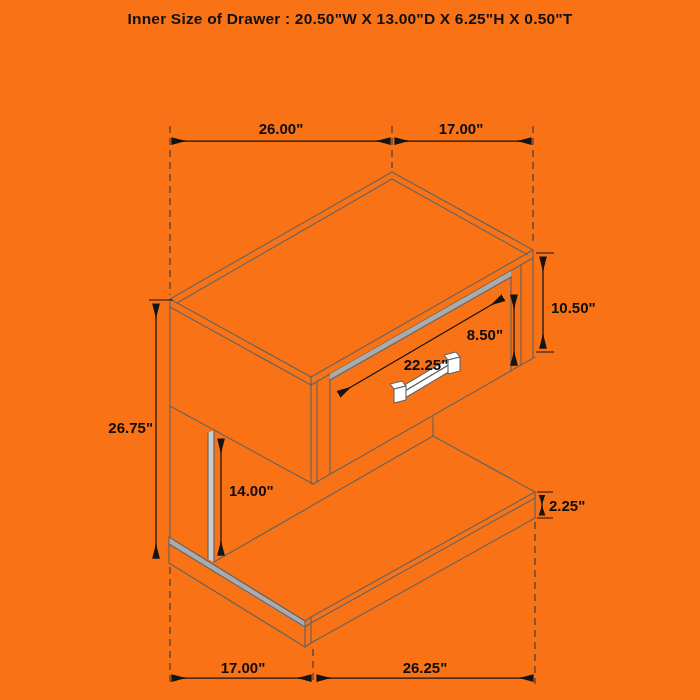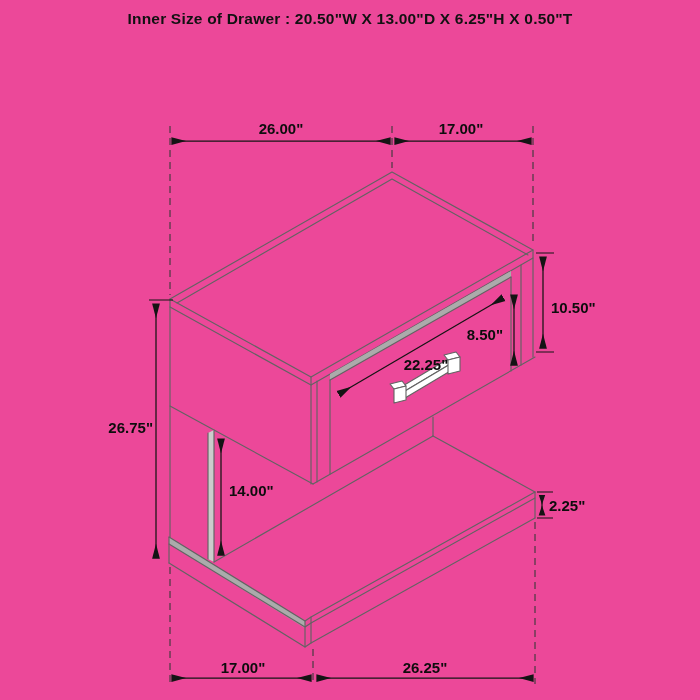--- a/index.html
+++ b/index.html
@@ -1,16 +1,16 @@
 <!DOCTYPE html>
 <html><head>
 <meta charset="utf-8">
 <style>
   html,body{margin:0;padding:0;background:#ffffff;}
-  #stage{position:relative;width:700px;height:700px;background:#ec4899;overflow:hidden;
+  #stage{position:relative;width:700px;height:700px;background:#f97316;overflow:hidden;
          font-family:"Liberation Sans",sans-serif;}
   #title{position:absolute;top:10px;left:0;width:700px;text-align:center;
          font-size:15.5px;font-weight:bold;color:#111;letter-spacing:.2px;}
   svg{position:absolute;top:0;left:0;}
   .furn{stroke:#636363;stroke-width:1.15;fill:none;stroke-linecap:round;stroke-linejoin:round;}
   .furnfill{stroke:#636363;stroke-width:1.1;fill:#ffffff;stroke-linejoin:round;}
   .shade{stroke:none;}
   .dim{stroke:#141414;stroke-width:1.25;fill:none;}
   .dimdash{stroke:#3a3a3a;stroke-width:1.1;fill:none;stroke-dasharray:7 5;}
   .tick{stroke:#141414;stroke-width:1;fill:none;}

